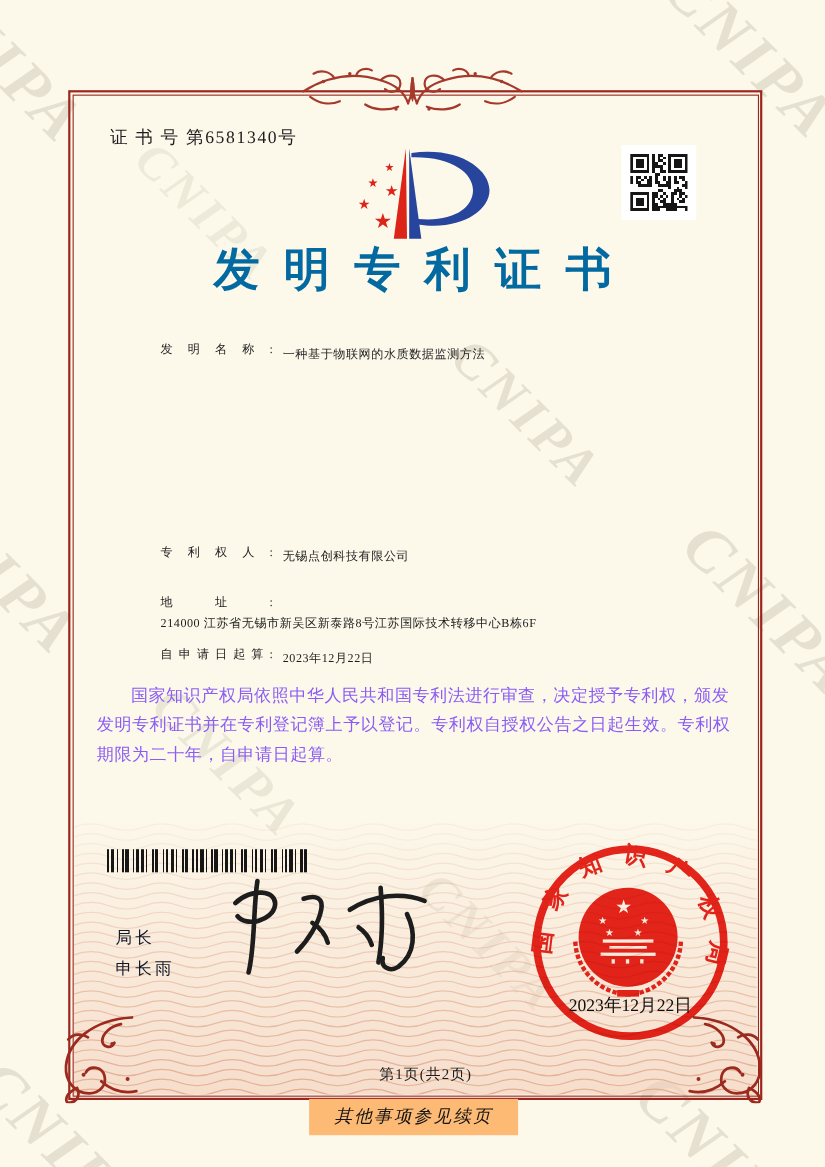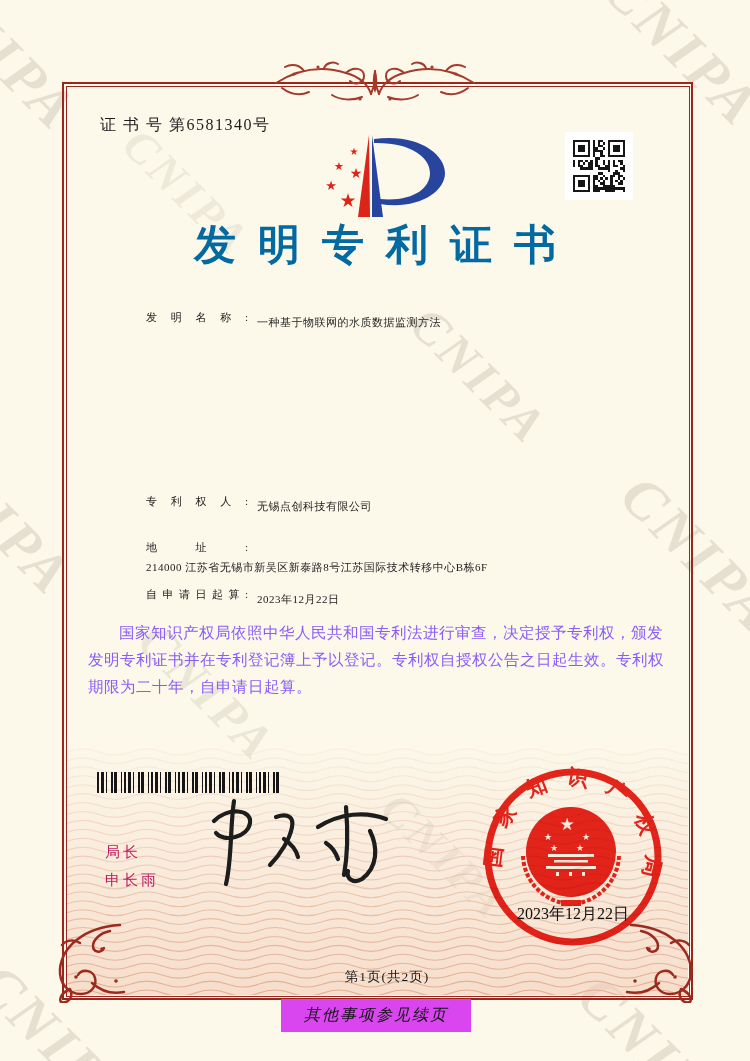--- a/index.html
+++ b/index.html
@@ -68,33 +68,33 @@
     background:repeating-linear-gradient(90deg,
       #151515 0 2px,transparent 2px 4px,
       #151515 4px 7px,transparent 7px 9px,
       #151515 9px 10px,transparent 10px 14px,
       #151515 14px 16px,transparent 16px 17px,
       #151515 17px 20px,transparent 20px 24px,
       #151515 24px 25px,transparent 25px 27px);
   }
   .signer{position:absolute;left:105px;z-index:5;
     font-family:"Liberation Sans","DejaVu Sans",sans-serif;
-    font-size:15px;letter-spacing:3px;color:#be185d;}
+    font-size:15px;letter-spacing:3px;color:#0f172a;}
   .signer-title{top:843px;}
   .signer-name{top:871px;}
   .signature{position:absolute;left:200px;top:787px;width:200px;height:105px;z-index:5;}
   .seal{position:absolute;left:482px;top:766px;width:182px;height:182px;z-index:6;mix-blend-mode:multiply;}
   .seal-arc-text{font-size:21px;font-weight:bold;fill:#e7261d;letter-spacing:18px;
     font-family:"Liberation Serif","DejaVu Serif",serif;}
   .seal-date{font-size:16px;fill:#111111;font-family:"Liberation Serif","DejaVu Serif",serif;}
   .page-num{position:absolute;left:12px;top:968px;width:100%;text-align:center;
     font-size:13.5px;letter-spacing:1px;z-index:5;}
   .footer-note{
     position:absolute;left:281px;top:999px;width:190px;height:33px;z-index:5;
-    background:#d946ef;display:flex;align-items:center;justify-content:center;
+    background:#fdba74;display:flex;align-items:center;justify-content:center;
     font-size:16px;font-style:italic;letter-spacing:2px;color:#141414;
   }
   .orn-stroke{stroke:#a5392b;fill:none;stroke-width:2;stroke-linecap:round;stroke-linejoin:round;}
   .corner-stroke{stroke:#9c2b1f;fill:none;stroke-width:2.5;stroke-linecap:round;stroke-linejoin:round;}
 </style>
 </head>
 <body>
 
 <div class="page">
 

